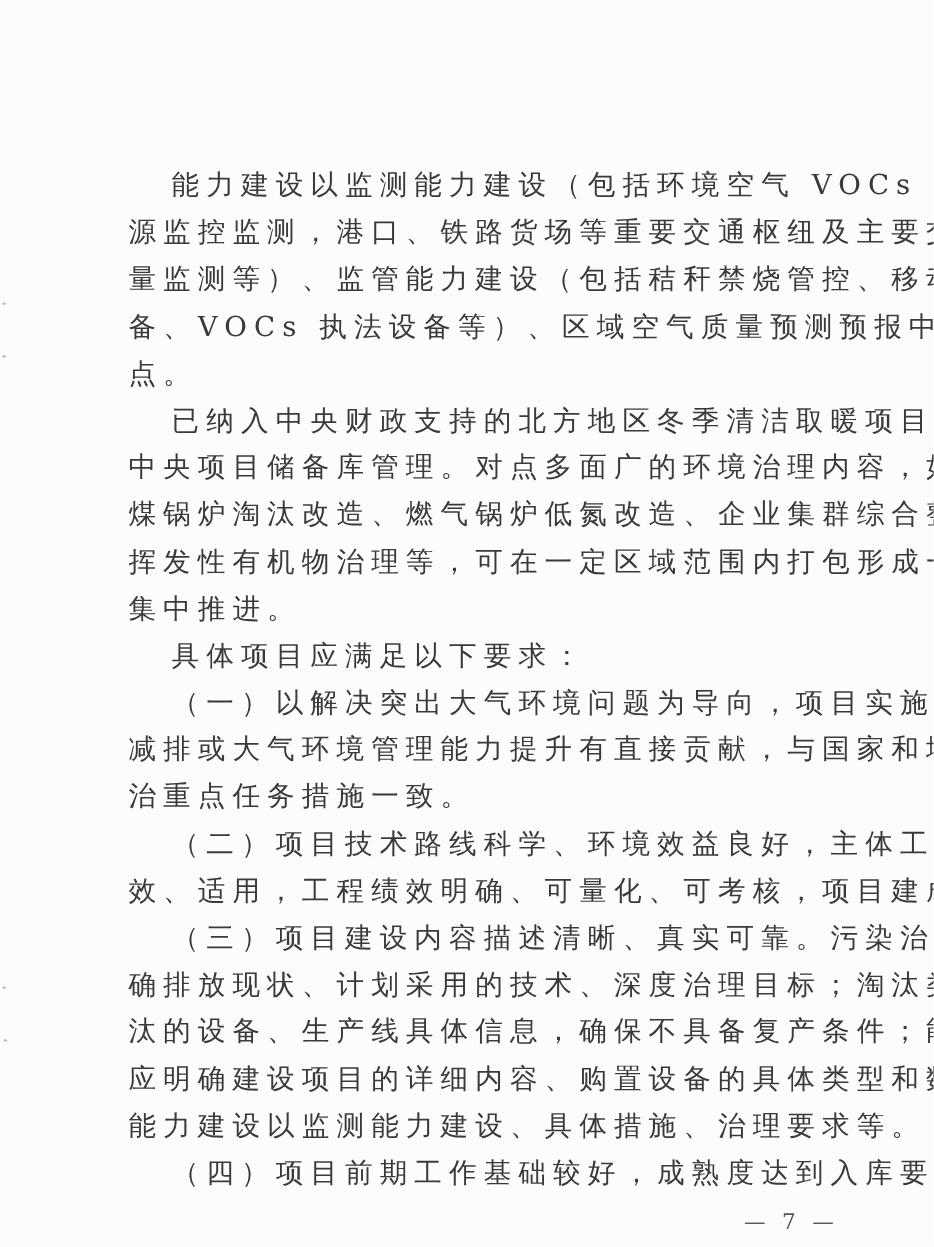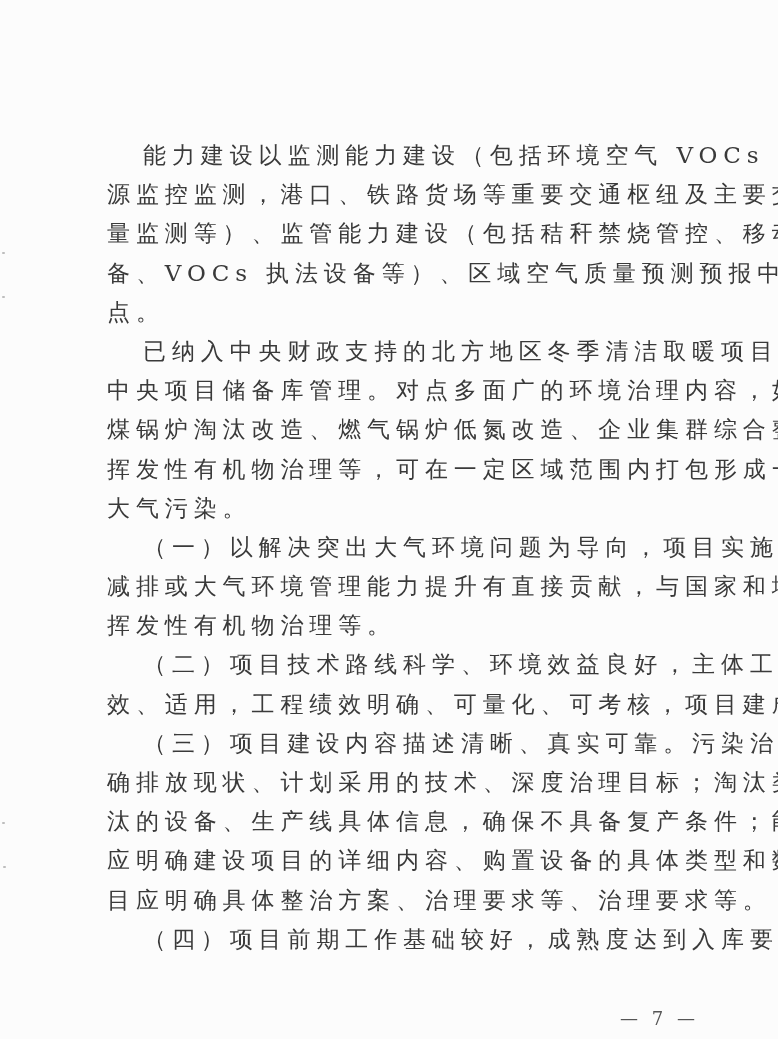--- a/index.html
+++ b/index.html
@@ -74,41 +74,44 @@
       <span class="line">量监测等）、监管能力建设（包括秸秆禁烧管控、移动源监测执法设</span>
       <span class="line">备、VOCs 执法设备等）、区域空气质量预测预报中心能力建设等为重</span>
       <span class="line">点。</span>
     </div>
 
     <div>
       <span class="line indent">已纳入中央财政支持的北方地区冬季清洁取暖项目可直接纳入</span>
       <span class="line">中央项目储备库管理。对点多面广的环境治理内容，如散煤治理、燃</span>
       <span class="line">煤锅炉淘汰改造、燃气锅炉低氮改造、企业集群综合整治、工业企业</span>
       <span class="line">挥发性有机物治理等，可在一定区域范围内打包形成一个整体项目，</span>
-      <span class="line">大气污染。</span>
+      <span class="line">集中推进。</span>
     </div>
 
+    <div>
+      <span class="line indent">具体项目应满足以下要求：</span>
+    </div>
 
     <div>
       <span class="line indent">（一）以解决突出大气环境问题为导向，项目实施对大气污染物</span>
       <span class="line">减排或大气环境管理能力提升有直接贡献，与国家和地方大气污染防</span>
-      <span class="line">挥发性有机物治理等。</span>
+      <span class="line">治重点任务措施一致。</span>
     </div>
 
     <div>
       <span class="line indent">（二）项目技术路线科学、环境效益良好，主体工艺成熟、高</span>
       <span class="line">效、适用，工程绩效明确、可量化、可考核，项目建成后能够可持</span>
     </div>
 
     <div>
       <span class="line indent">（三）项目建设内容描述清晰、真实可靠。污染治理类项目应明</span>
       <span class="line">确排放现状、计划采用的技术、深度治理目标；淘汰类项目应明确淘</span>
       <span class="line">汰的设备、生产线具体信息，确保不具备复产条件；能力建设类项目</span>
       <span class="line">应明确建设项目的详细内容、购置设备的具体类型和数量等；打包项</span>
-      <span class="line">目应明确具体整治方案、治理要求等、治理要求等。</span>
+      <span class="line">能力建设以监测能力建设、具体措施、治理要求等。</span>
     </div>
 
     <div>
       <span class="line indent">（四）项目前期工作基础较好，成熟度达到入库要求。</span>
     </div>
 
   </div>
 
   <div class="page-number">— 7 —</div>
 </div>

